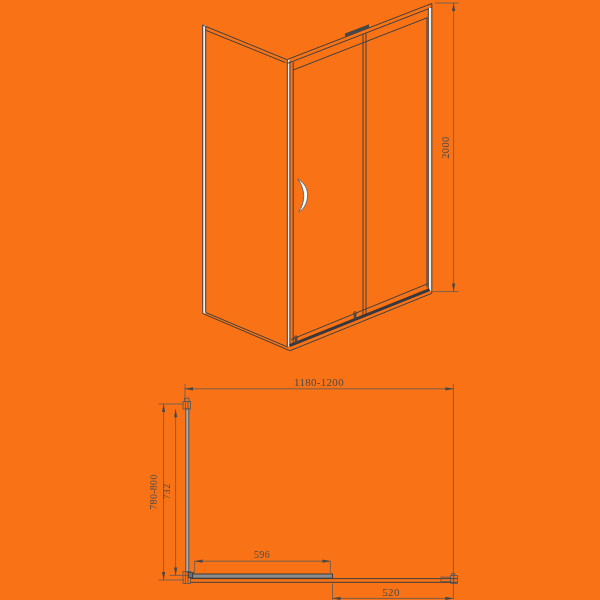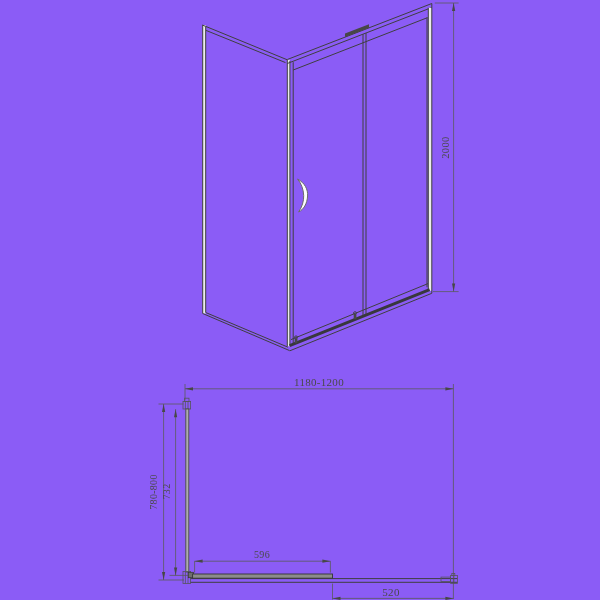--- a/index.html
+++ b/index.html
@@ -8,21 +8,21 @@
     width: 600px;
     height: 600px;
     background: #ffffff;
     overflow: hidden;
     font-family: "Liberation Serif", "DejaVu Serif", serif;
   }
   .drawing-wrap {
     position: relative;
     width: 600px;
     height: 600px;
-    background: #8b5cf6;
+    background: #f97316;
   }
   svg { display: block; }
   .thin  { stroke: #3f3f3f; stroke-width: 1; fill: none; }
   .hair  { stroke: #55555a; stroke-width: 0.8; fill: none; }
   .dimln { stroke: #5a5a5a; stroke-width: 0.8; fill: none; }
   .band  { stroke: #38383c; stroke-width: 2.8; fill: none; }
   .arr   { fill: #474747; stroke: none; }
   .dimtxt {
     font-family: "Liberation Serif", "DejaVu Serif", serif;
     fill: #4a4a4a;

